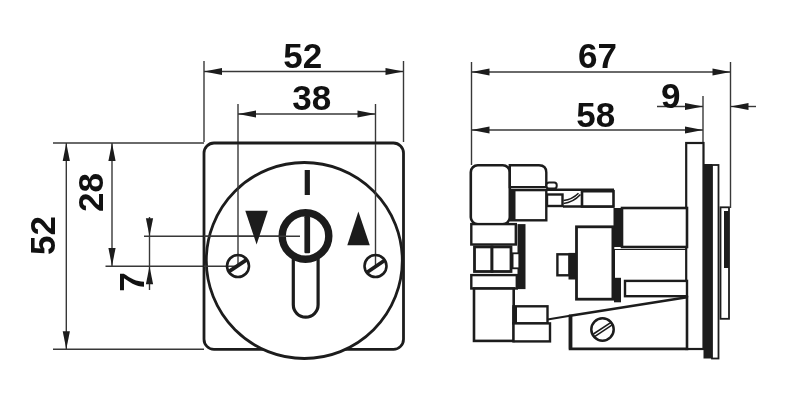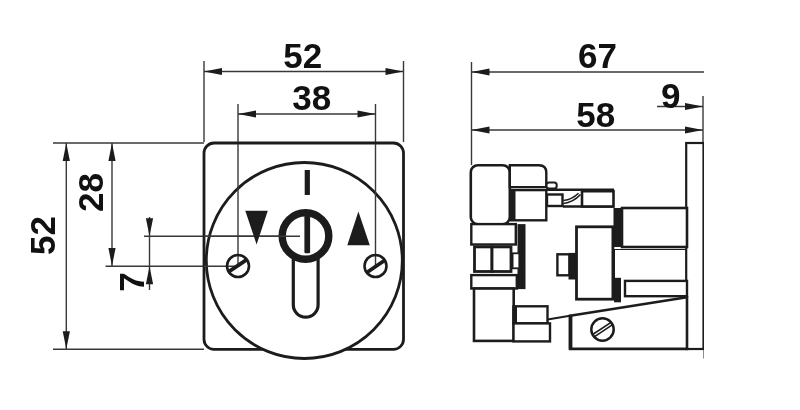--- a/index.html
+++ b/index.html
@@ -1,16 +1,16 @@
 <!DOCTYPE html>
 <html><head>
 <meta charset="utf-8">
 <style>
   html,body{margin:0;padding:0;background:#ffffff;}
-  .wrap{width:704px;height:410px;background:#7dd3fc;overflow:hidden;}
+  .wrap{width:800px;height:410px;background:#7dd3fc;overflow:hidden;}
   text{font-family:"Liberation Sans", sans-serif;font-weight:bold;fill:#111;}
 </style>
 </head>
 <body>
 <div class="wrap">
 <svg width="800" height="410" viewBox="0 0 800 410">
   <rect x="0" y="0" width="800" height="410" fill="#ffffff"></rect>
 
   <g stroke="#383838" stroke-width="1.4" fill="none">
 

